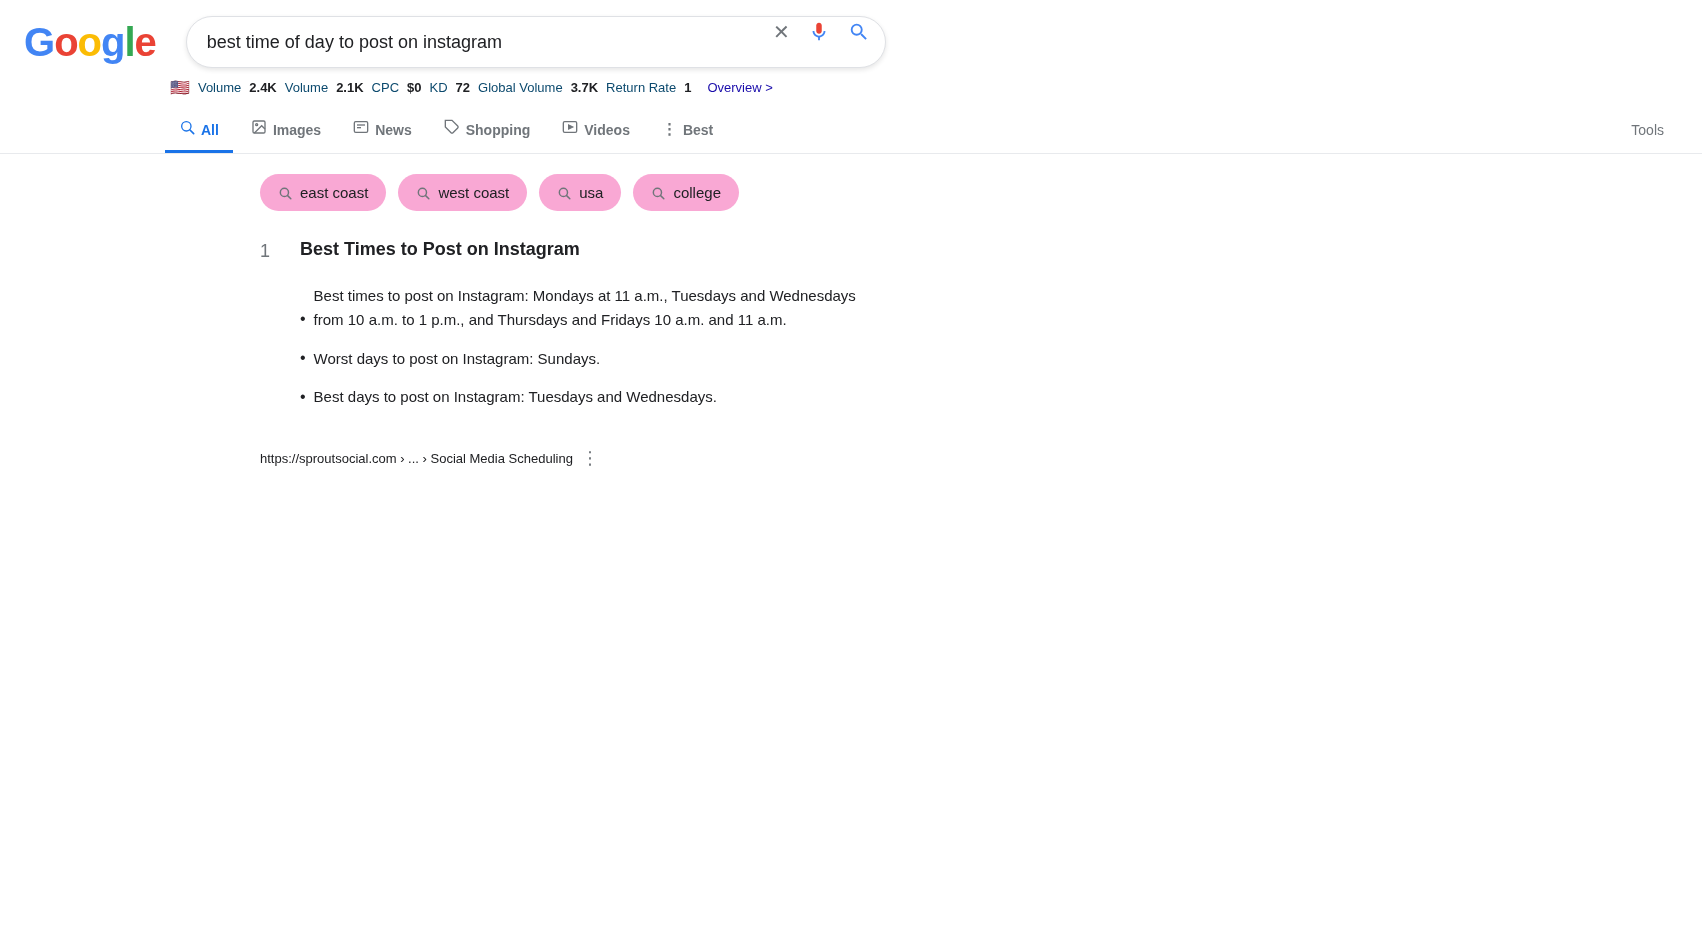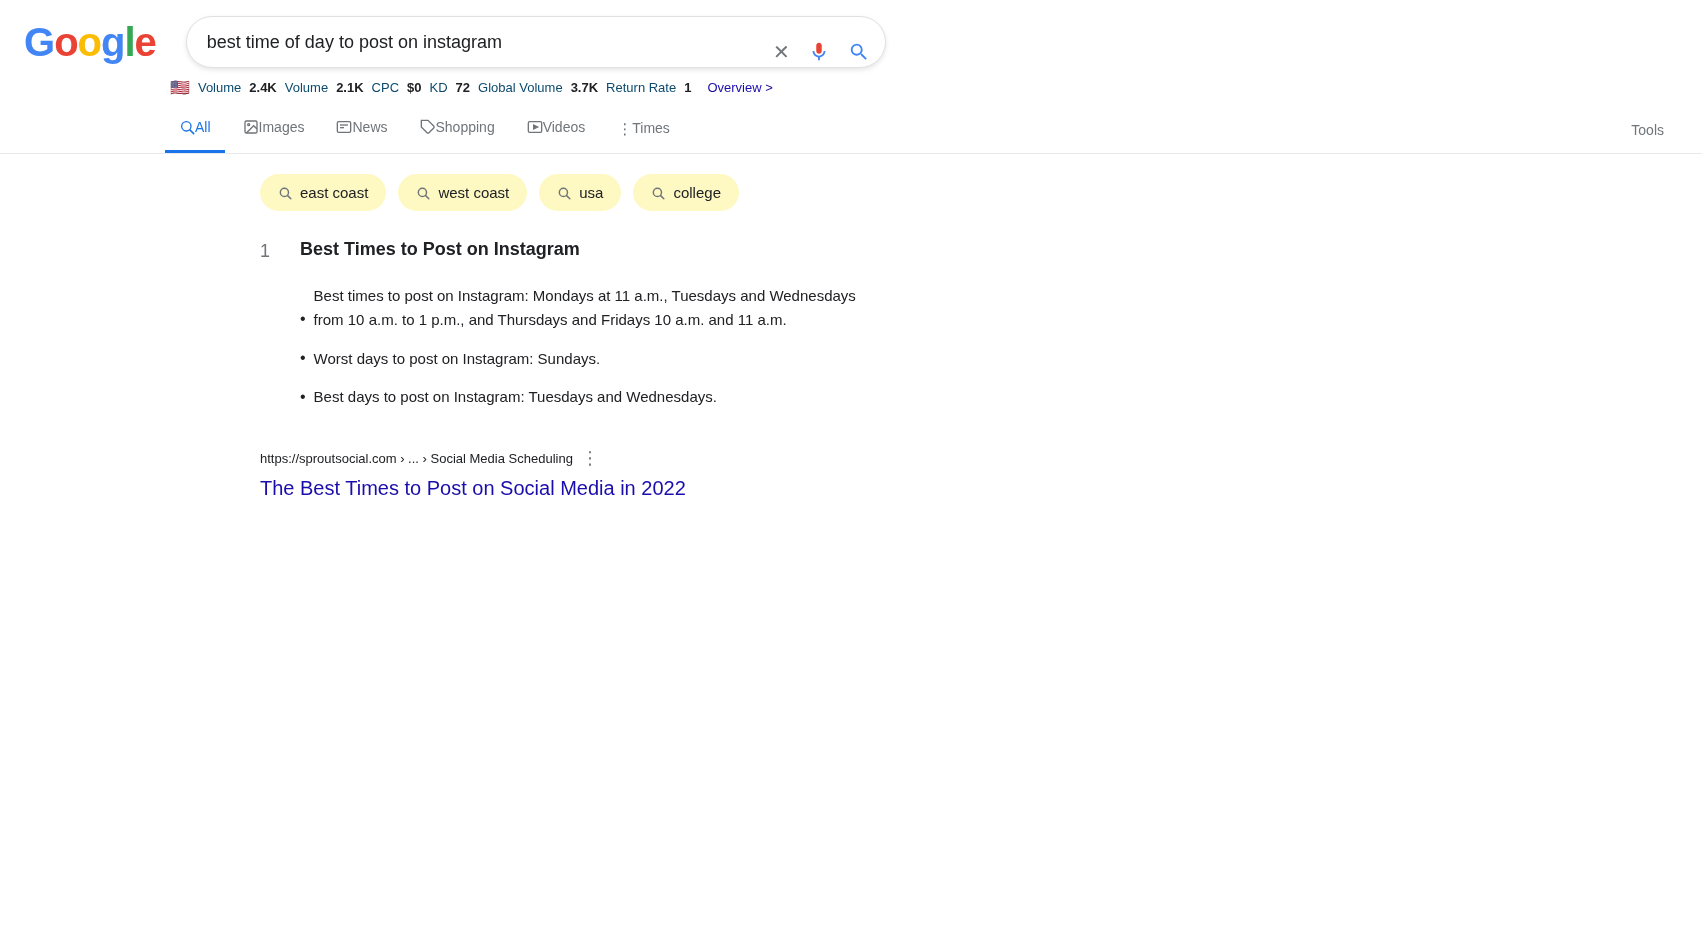--- a/index.html
+++ b/index.html
@@ -30,21 +30,21 @@
     .g-blue { color: #4285F4; }
     .g-red { color: #EA4335; }
     .g-yellow { color: #FBBC05; }
     .g-green { color: #34A853; }
 
     .search-bar-wrapper {
       flex: 1;
       max-width: 700px;
       position: relative;
       display: flex;
-      align-items: flex-end;
+      align-items: flex-start;
     }
 
     .search-bar {
       width: 100%;
       height: 52px;
       border: 1px solid #dfe1e5;
       border-radius: 26px;
       padding: 0 60px 0 20px;
       font-size: 18px;
       color: #202124;
@@ -103,33 +103,34 @@
       display: flex;
       align-items: center;
       padding: 0 24px 0 165px;
       border-bottom: 1px solid #e8eaed;
       gap: 4px;
       margin-top: 2px;
     }
 
     .nav-tab {
       display: flex;
-      align-items: flex-start;
-      gap: 0;
+      align-items: flex-end;
+      gap: 6px;
       padding: 12px 14px;
       font-size: 14px;
       color: #70757a;
       cursor: pointer;
       border-bottom: 3px solid transparent;
       text-decoration: none;
       white-space: nowrap;
       background: none;
       border-top: none;
       border-left: none;
       border-right: none;
+      font-weight: bold;
     }
 
     .nav-tab.active {
       color: #1a73e8;
       border-bottom: 3px solid #1a73e8;
     }
 
     .nav-tab-icon {
       font-size: 15px;
     }
@@ -155,21 +156,21 @@
       display: flex;
       gap: 12px;
       flex-wrap: wrap;
       margin-bottom: 28px;
     }
 
     .chip {
       display: flex;
       align-items: center;
       gap: 8px;
-      background: #fef9c3;
+      background: #f9a8d4;
       border-radius: 20px;
       padding: 10px 18px;
       font-size: 15px;
       color: #202124;
       cursor: pointer;
       text-decoration: none;
       border: none;
       white-space: nowrap;
     }
 
@@ -365,21 +366,21 @@
     <span class="nav-tab-icon">
       <svg width="16" height="16" viewBox="0 0 24 24" fill="none" stroke="#70757a" stroke-width="2">
           <rect x="2" y="4" width="20" height="16" rx="2"></rect>
           <polygon points="10 9 16 12 10 15 10 9" fill="#70757a"></polygon>
         </svg>
     </span>
     <span>Videos</span>
   </button>
   <button class="nav-tab">
     <span class="nav-tab-icon">⋮</span>
-    <span>Times</span>
+    <span>Best</span>
   </button>
   <button class="tools-tab">Tools</button>
 </div>
 
 <div class="main-content">
 
   <div class="related-chips">
     <button class="chip">
       <svg class="chip-search-icon" width="14" height="14" viewBox="0 0 24 24" fill="none" stroke="#70757a" stroke-width="2.5">
           <circle cx="11" cy="11" r="7"></circle>
@@ -428,16 +429,15 @@
         </ul>
       </div>
     </div>
   </div>
 
   <div class="second-result">
     <div class="result-url-row">
       <span class="result-url-text">https://sproutsocial.com › ... › Social Media Scheduling</span>
       <span class="result-url-dots">⋮</span>
     </div>
-    <a href="#" class="result-title-link">The Best Times to Post on Social Media in 2022</a>
   </div>
 
 </div>
 
 </body></html>

